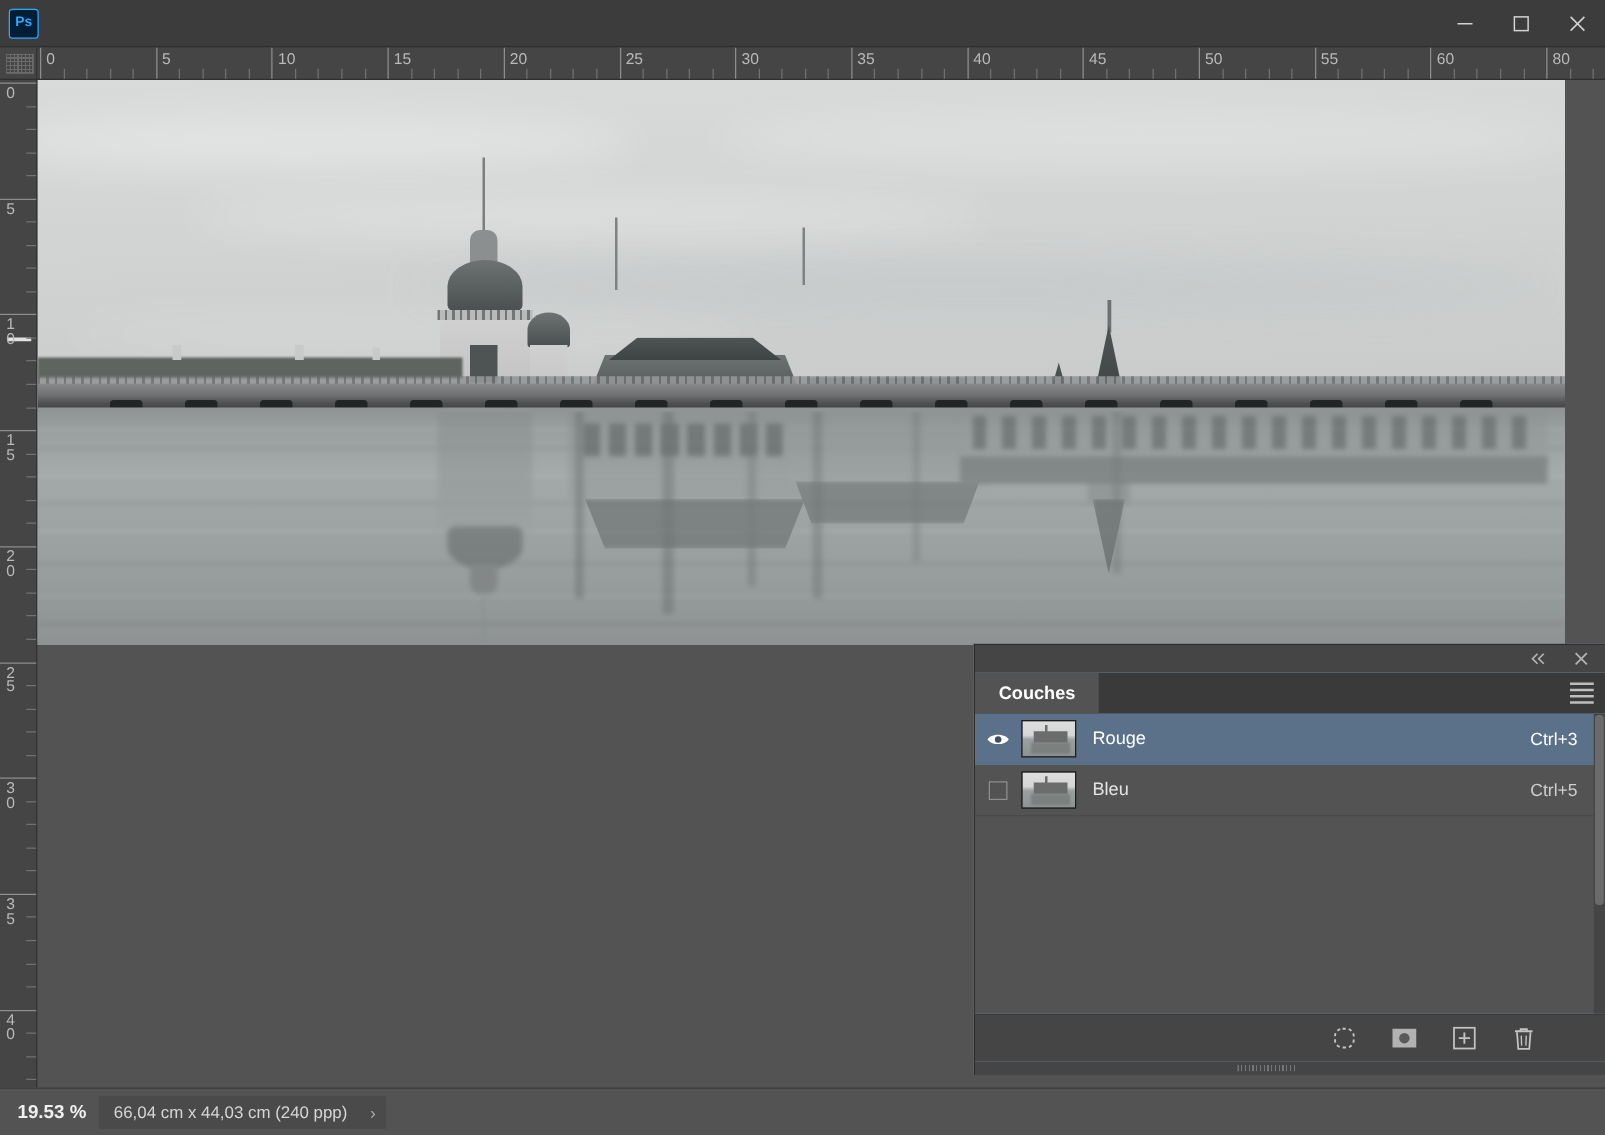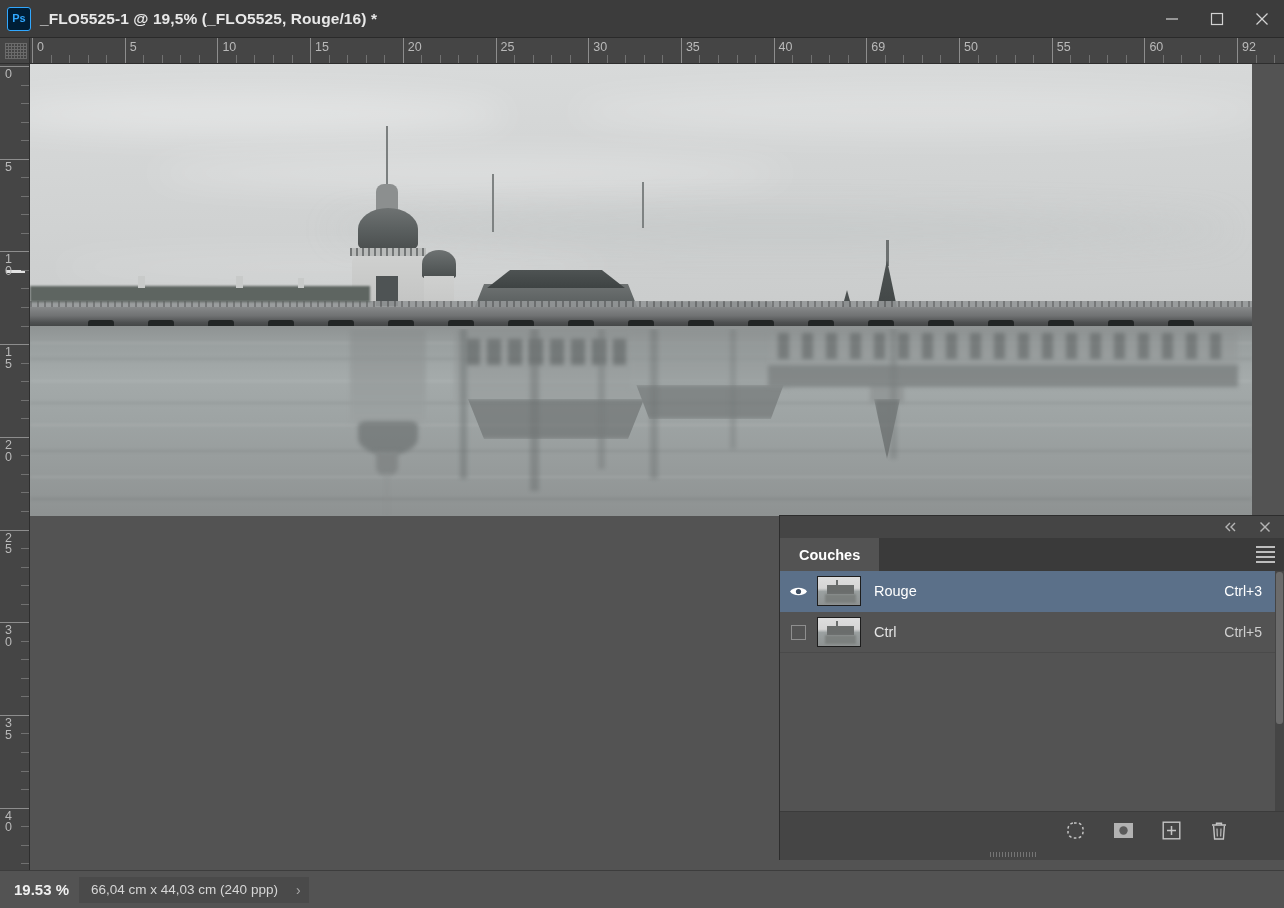--- a/index.html
+++ b/index.html
@@ -213,21 +213,20 @@
     display:flex; align-items:center; padding:0 8px 0 12px; gap:18px;
   }
   #doc-size { font-size:13.5px; color:#d6d6d6; white-space:nowrap; }
   #doc-chevron { font-size:14px; color:#a9a9a9; cursor:default; }
 </style>
 </head>
 <body>
 
 <div id="titlebar">
   <div id="ps-logo">Ps</div>
-  <div id="title-text">_FLO5525-1 @ 19,5% (_FLO5525, Rouge/16) *</div>
   <div id="win-controls">
     <div class="win-btn" id="btn-min">
       <svg width="14" height="14" viewBox="0 0 14 14">
           <line x1="1" y1="7" x2="13" y2="7" stroke="#d2d2d2" stroke-width="1.2"></line>
         </svg>
     </div>
     <div class="win-btn" id="btn-max">
       <svg width="14" height="14" viewBox="0 0 14 14">
           <rect x="1.5" y="1.5" width="11" height="11" fill="none" stroke="#d2d2d2" stroke-width="1.2"></rect>
         </svg>
@@ -302,21 +301,21 @@
     <div class="hmark minor" style="left: 706.52px;"></div>
     <div class="hmark minor" style="left: 725.06px;"></div>
     <div class="hmark" style="left: 743.6px;">
       <div class="lbl">40</div>
     </div>
     <div class="hmark minor" style="left: 762.14px;"></div>
     <div class="hmark minor" style="left: 780.68px;"></div>
     <div class="hmark minor" style="left: 799.22px;"></div>
     <div class="hmark minor" style="left: 817.76px;"></div>
     <div class="hmark" style="left: 836.3px;">
-      <div class="lbl">69</div>
+      <div class="lbl">45</div>
     </div>
     <div class="hmark minor" style="left: 854.84px;"></div>
     <div class="hmark minor" style="left: 873.38px;"></div>
     <div class="hmark minor" style="left: 891.92px;"></div>
     <div class="hmark minor" style="left: 910.46px;"></div>
     <div class="hmark" style="left: 929px;">
       <div class="lbl">50</div>
     </div>
     <div class="hmark minor" style="left: 947.54px;"></div>
     <div class="hmark minor" style="left: 966.08px;"></div>
@@ -330,21 +329,21 @@
     <div class="hmark minor" style="left: 1077.32px;"></div>
     <div class="hmark minor" style="left: 1095.86px;"></div>
     <div class="hmark" style="left: 1114.4px;">
       <div class="lbl">60</div>
     </div>
     <div class="hmark minor" style="left: 1132.94px;"></div>
     <div class="hmark minor" style="left: 1151.48px;"></div>
     <div class="hmark minor" style="left: 1170.02px;"></div>
     <div class="hmark minor" style="left: 1188.56px;"></div>
     <div class="hmark" style="left: 1207.1px;">
-      <div class="lbl">92</div>
+      <div class="lbl">80</div>
     </div>
     <div class="hmark minor" style="left: 1225.64px;"></div>
     <div class="hmark minor" style="left: 1244.18px;"></div>
   </div>
 <div id="vruler">
   <div id="vruler-guide"></div>
 <div class="vmark" style="top: 2px;">
       <div class="lbl">
         <span>0</span>
       </div>
@@ -663,21 +662,21 @@
 
     <div class="ch-row">
       <div class="ch-eye">
         <div class="eyebox"></div>
       </div>
       <div class="ch-thumb">
         <div class="t-sp"></div>
           <div class="t-bld"></div>
           <div class="t-ref"></div>
       </div>
-      <div class="ch-name">Ctrl</div>
+      <div class="ch-name">Bleu</div>
       <div class="ch-key">Ctrl+5</div>
     </div>
 
     <div id="ch-scrollbar">
       <div id="ch-scroll-thumb"></div>
     </div>
   </div>
 
   <div id="panel-footer">
     <div class="ft-btn">

